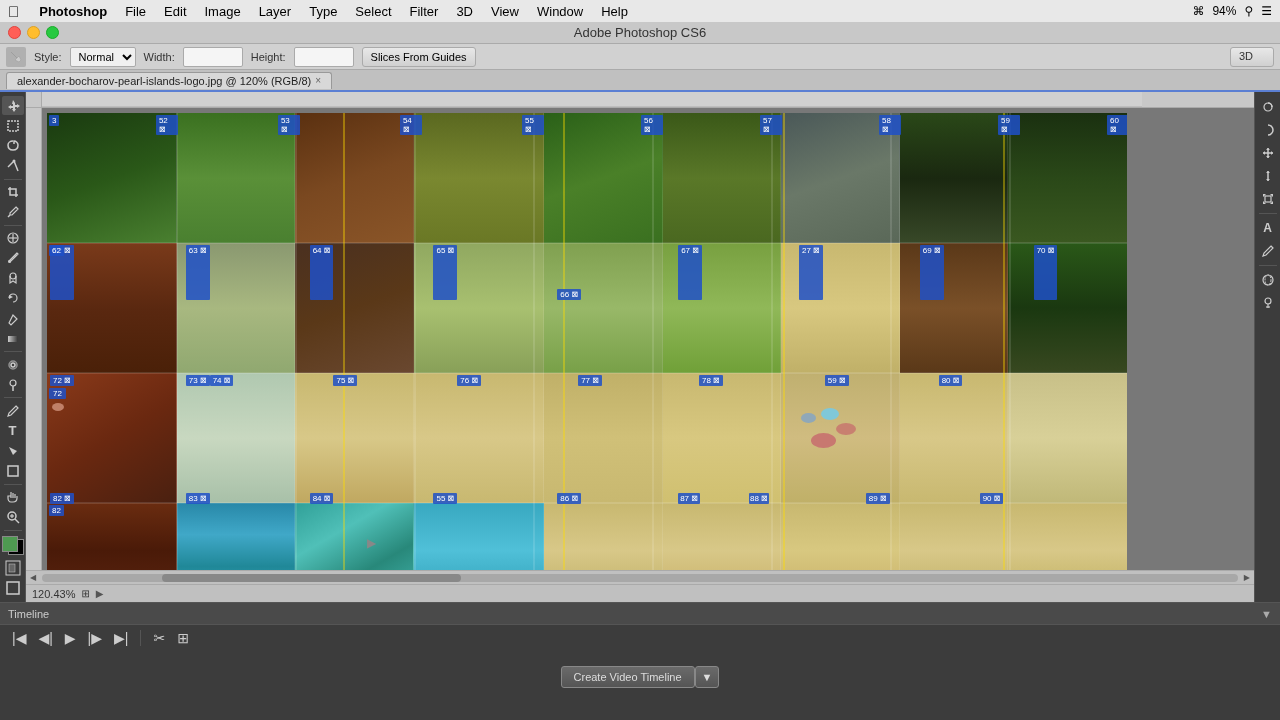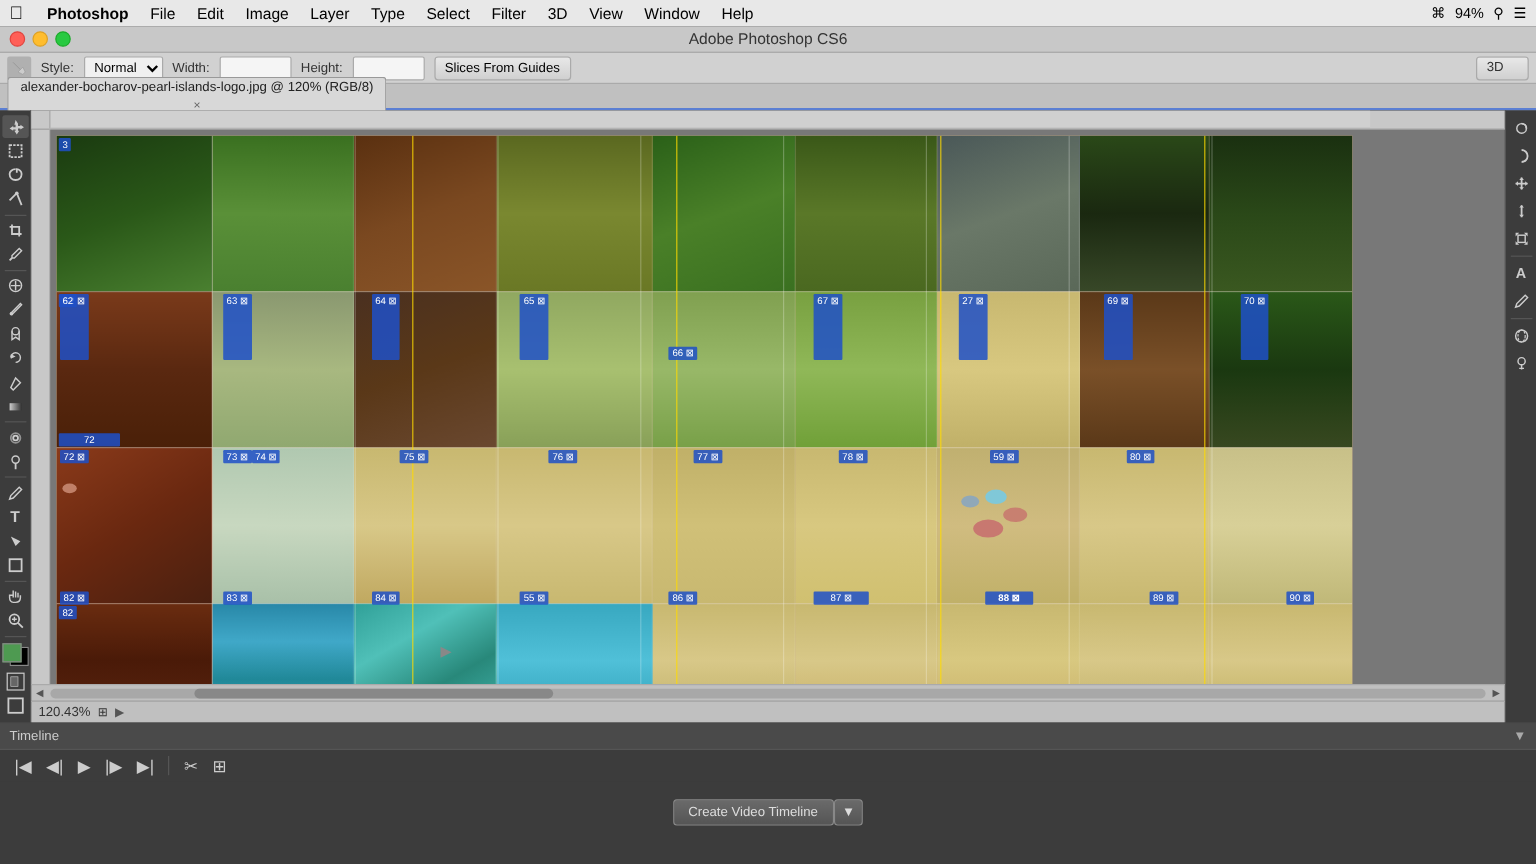--- a/index.html
+++ b/index.html
@@ -50,21 +50,21 @@
       height: 22px; background: #c0c0c0;
       display: flex; align-items: center; padding: 0 6px;
       border-bottom: 2px solid #5b7fd3;
     }
     .tab-item {
       background: #a8a8a8; border: 1px solid #999; border-bottom: none;
       padding: 2px 10px; font-size: 11px; color: #222;
       border-radius: 3px 3px 0 0; cursor: pointer;
       display: flex; align-items: center; gap: 4px;
     }
-    .tab-item.active { background: #d8d8d8; flex-direction: column; }
+    .tab-item.active { background: #d8d8d8; }
     .tab-close { font-size: 10px; color: #666; }
 
     
     #workspace {
       display: flex; height: calc(720px - 22px - 22px - 26px - 22px - 26px - 22px - 40px);
     }
 
     
     #toolbar-left {
       width: 26px; background: #3c3c3c;
@@ -476,20 +476,32 @@
             <line x1="725" y1="0" x2="725" y2="485" stroke="rgba(255,255,255,0.25)" stroke-width="1"></line>
             <line x1="844" y1="0" x2="844" y2="485" stroke="rgba(255,255,255,0.25)" stroke-width="1"></line>
             <line x1="963" y1="0" x2="963" y2="485" stroke="rgba(255,255,255,0.25)" stroke-width="1"></line>
 
             <line x1="297" y1="0" x2="297" y2="485" stroke="rgba(255,220,0,0.8)" stroke-width="1"></line>
             <line x1="517" y1="0" x2="517" y2="485" stroke="rgba(255,220,0,0.8)" stroke-width="1"></line>
             <line x1="737" y1="0" x2="737" y2="485" stroke="rgba(255,220,0,0.8)" stroke-width="1"></line>
             <line x1="957" y1="0" x2="957" y2="485" stroke="rgba(255,220,0,0.8)" stroke-width="1"></line>
           </svg>
 
+          <div style="position:absolute;top:2px;left:2px;z-index:30;display:flex;width:100%;pointer-events:none;">
+            <div style="width:119px;"></div>
+            <span style="background:rgba(30,80,200,0.85);color:#fff;font-size:8px;padding:1px 3px;border-radius:1px;margin-right:100px;">52 ⊠</span>
+            <span style="background:rgba(30,80,200,0.85);color:#fff;font-size:8px;padding:1px 3px;border-radius:1px;margin-right:100px;">53 ⊠</span>
+            <span style="background:rgba(30,80,200,0.85);color:#fff;font-size:8px;padding:1px 3px;border-radius:1px;margin-right:100px;">54 ⊠</span>
+            <span style="background:rgba(30,80,200,0.85);color:#fff;font-size:8px;padding:1px 3px;border-radius:1px;margin-right:97px;">55 ⊠</span>
+            <span style="background:rgba(30,80,200,0.85);color:#fff;font-size:8px;padding:1px 3px;border-radius:1px;margin-right:97px;">56 ⊠</span>
+            <span style="background:rgba(30,80,200,0.85);color:#fff;font-size:8px;padding:1px 3px;border-radius:1px;margin-right:97px;">57 ⊠</span>
+            <span style="background:rgba(30,80,200,0.85);color:#fff;font-size:8px;padding:1px 3px;border-radius:1px;margin-right:97px;">58 ⊠</span>
+            <span style="background:rgba(30,80,200,0.85);color:#fff;font-size:8px;padding:1px 3px;border-radius:1px;margin-right:87px;">59 ⊠</span>
+            <span style="background:rgba(30,80,200,0.85);color:#fff;font-size:8px;padding:1px 3px;border-radius:1px;">60 ⊠</span>
+          </div>
 
           <div style="position:absolute;top:132px;left:2px;z-index:30;display:flex;width:100%;pointer-events:none;">
             <div style="width:1px;"></div>
             <span style="background:rgba(30,80,200,0.85);color:#fff;font-size:8px;padding:1px 3px;border-radius:1px;margin-right:112px;">62 ⊠</span>
             <span style="background:rgba(30,80,200,0.85);color:#fff;font-size:8px;padding:1px 3px;border-radius:1px;margin-right:100px;">63 ⊠</span>
             <span style="background:rgba(30,80,200,0.85);color:#fff;font-size:8px;padding:1px 3px;border-radius:1px;margin-right:100px;">64 ⊠</span>
             <span style="background:rgba(30,80,200,0.85);color:#fff;font-size:8px;padding:1px 3px;border-radius:1px;margin-right:100px;">65 ⊠</span>
             <span style="background:rgba(30,80,200,0.85);color:#fff;font-size:8px;padding:1px 3px;border-radius:1px;margin-right:97px;margin-top:44px;">66 ⊠</span>
             <span style="background:rgba(30,80,200,0.85);color:#fff;font-size:8px;padding:1px 3px;border-radius:1px;margin-right:97px;">67 ⊠</span>
             <span style="background:rgba(30,80,200,0.85);color:#fff;font-size:8px;padding:1px 3px;border-radius:1px;margin-right:97px;">27 ⊠</span>
@@ -510,30 +522,30 @@
             <span style="background:rgba(30,80,200,0.85);color:#fff;font-size:8px;padding:1px 3px;border-radius:1px;">80 ⊠</span>
           </div>
 
           <div style="position:absolute;top:380px;left:2px;z-index:30;display:flex;width:100%;pointer-events:none;">
             <div style="width:1px;"></div>
             <span style="background:rgba(30,80,200,0.85);color:#fff;font-size:8px;padding:1px 3px;border-radius:1px;margin-right:112px;">82 ⊠</span>
             <span style="background:rgba(30,80,200,0.85);color:#fff;font-size:8px;padding:1px 3px;border-radius:1px;margin-right:100px;">83 ⊠</span>
             <span style="background:rgba(30,80,200,0.85);color:#fff;font-size:8px;padding:1px 3px;border-radius:1px;margin-right:100px;">84 ⊠</span>
             <span style="background:rgba(30,80,200,0.85);color:#fff;font-size:8px;padding:1px 3px;border-radius:1px;margin-right:100px;">55 ⊠</span>
             <span style="background:rgba(30,80,200,0.85);color:#fff;font-size:8px;padding:1px 3px;border-radius:1px;margin-right:97px;">86 ⊠</span>
-            <span style="background:rgba(30,80,200,0.85);color:#fff;font-size:8px;padding:1px 14px;border-radius:1px;margin-right:97px;">87 ⊠</span>
-            <span style="background:rgba(30,80,200,0.85);color:#fff;font-size:8px;padding:1px 11px;border-radius:1px;margin-right:97px;font-weight:bold;">88 ⊠</span>
+            <span style="background:rgba(30,80,200,0.85);color:#fff;font-size:8px;padding:1px 2px;border-radius:1px;margin-right:49px;">87 ⊠</span>
+            <span style="background:rgba(30,80,200,0.85);color:#fff;font-size:8px;padding:1px 1px;border-radius:1px;margin-right:97px;">88 ⊠</span>
             <span style="background:rgba(30,80,200,0.85);color:#fff;font-size:8px;padding:1px 3px;border-radius:1px;margin-right:90px;">89 ⊠</span>
             <span style="background:rgba(30,80,200,0.85);color:#fff;font-size:8px;padding:1px 3px;border-radius:1px;">90 ⊠</span>
           </div>
 
           <div style="position:absolute;top:0;left:2px;z-index:30;pointer-events:none;">
             <div style="position:absolute;top:2px;left:0;background:rgba(30,80,200,0.85);color:#fff;font-size:8px;padding:1px 3px;border-radius:1px;">3</div>
             <div style="position:absolute;top:132px;left:0;background:rgba(30,80,200,0.85);color:#fff;font-size:8px;padding:1px 3px;border-radius:1px;">62</div>
-            <div style="position:absolute;top:248px;left:0;background:rgba(30,80,200,0.85);color:#fff;font-size:8px;padding:1px 21px;border-radius:1px;text-align:right;">72</div>
+            <div style="position:absolute;top:275px;left:0;background:rgba(30,80,200,0.85);color:#fff;font-size:8px;padding:1px 4px;border-radius:1px;text-align:right;">72</div>
             <div style="position:absolute;top:392px;left:0;background:rgba(30,80,200,0.85);color:#fff;font-size:8px;padding:1px 3px;border-radius:1px;">82</div>
           </div>
 
         </div>
 
         <div style="position:absolute; bottom:20px; left:325px; color:#888; font-size:12px; pointer-events:none;">▶</div>
 
       </div>
     </div>
 

